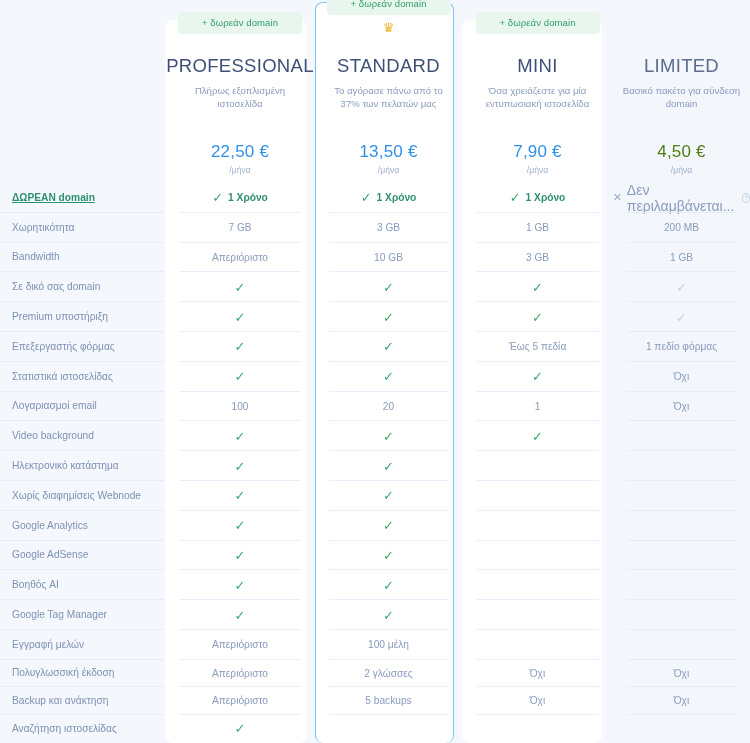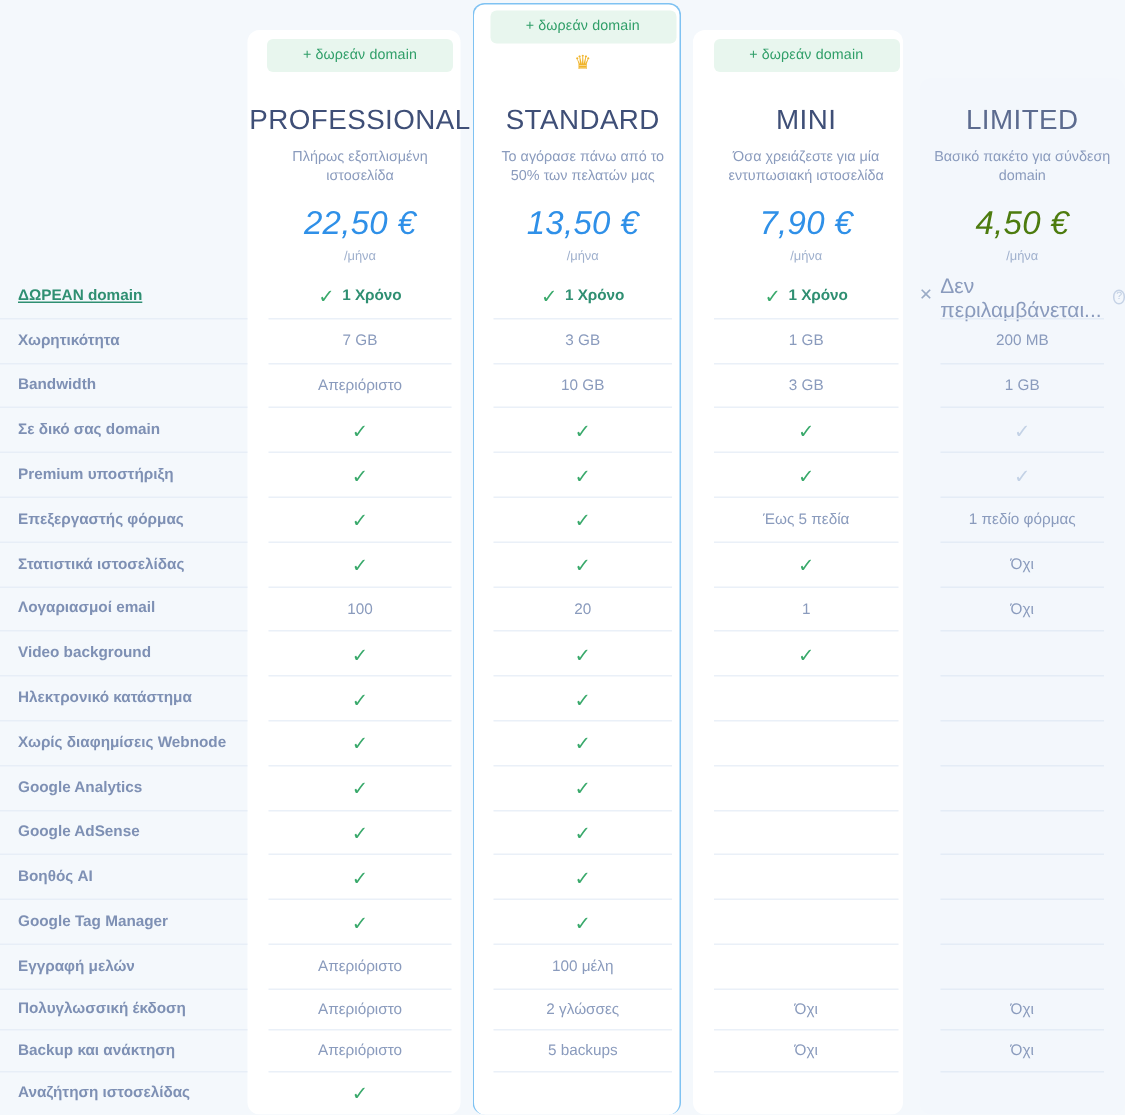--- a/index.html
+++ b/index.html
@@ -81,44 +81,42 @@
   .plan-desc {
     font-size: 9.6px;
     color: #8a9bbd;
     line-height: 1.38;
     text-align: center;
     margin-top: 7px;
     max-width: 126px;
   }
 
   .price {
-    font-size: 22px;
+    font-size: 17px;
     color: #2f90e8;
-    margin-top: 12px;
+    margin-top: 32px;
     letter-spacing: .2px;
-    font-style: italic;
   }
   .price.limited { color: #4d7c0f; }
 
   .per {
     font-size: 8.6px;
     color: #9fb0cd;
     margin-top: 3px;
   }
 
   
   .flabel {
     display: flex;
     align-items: center;
     padding-left: 12px;
     font-size: 10.2px;
     color: #7e90b4;
     border-bottom: 1px solid #e7eef7;
     white-space: nowrap;
-    font-weight: bold;
   }
   .flabel.first { color: #2f8f72; font-weight: bold; text-decoration: underline; }
   .flabel.last { border-bottom: none; }
 
   
   .cell {
     display: flex;
     align-items: center;
     justify-content: center;
     font-size: 10.2px;
@@ -172,21 +170,21 @@
           <div class="plan-desc">Πλήρως εξοπλισμένη ιστοσελίδα</div>
           <div class="price">22,50 €</div>
           <div class="per">/μήνα</div>
         </div>
       </div>
       <div class="hdr">
         <div class="hdr-inner">
           <div class="badge">+ δωρεάν domain</div>
           <div class="crown">♛</div>
           <div class="plan-name">STANDARD</div>
-          <div class="plan-desc">Το αγόρασε πάνω από το 50% των πελατών μας</div>
+          <div class="plan-desc">Το αγόρασε πάνω από το 37% των πελατών μας</div>
           <div class="price">13,50 €</div>
           <div class="per">/μήνα</div>
         </div>
       </div>
       <div class="hdr">
         <div class="hdr-inner">
           <div class="badge">+ δωρεάν domain</div>
           <div class="plan-name">MINI</div>
           <div class="plan-desc">Όσα χρειάζεστε για μία εντυπωσιακή ιστοσελίδα</div>
           <div class="price">7,90 €</div>

